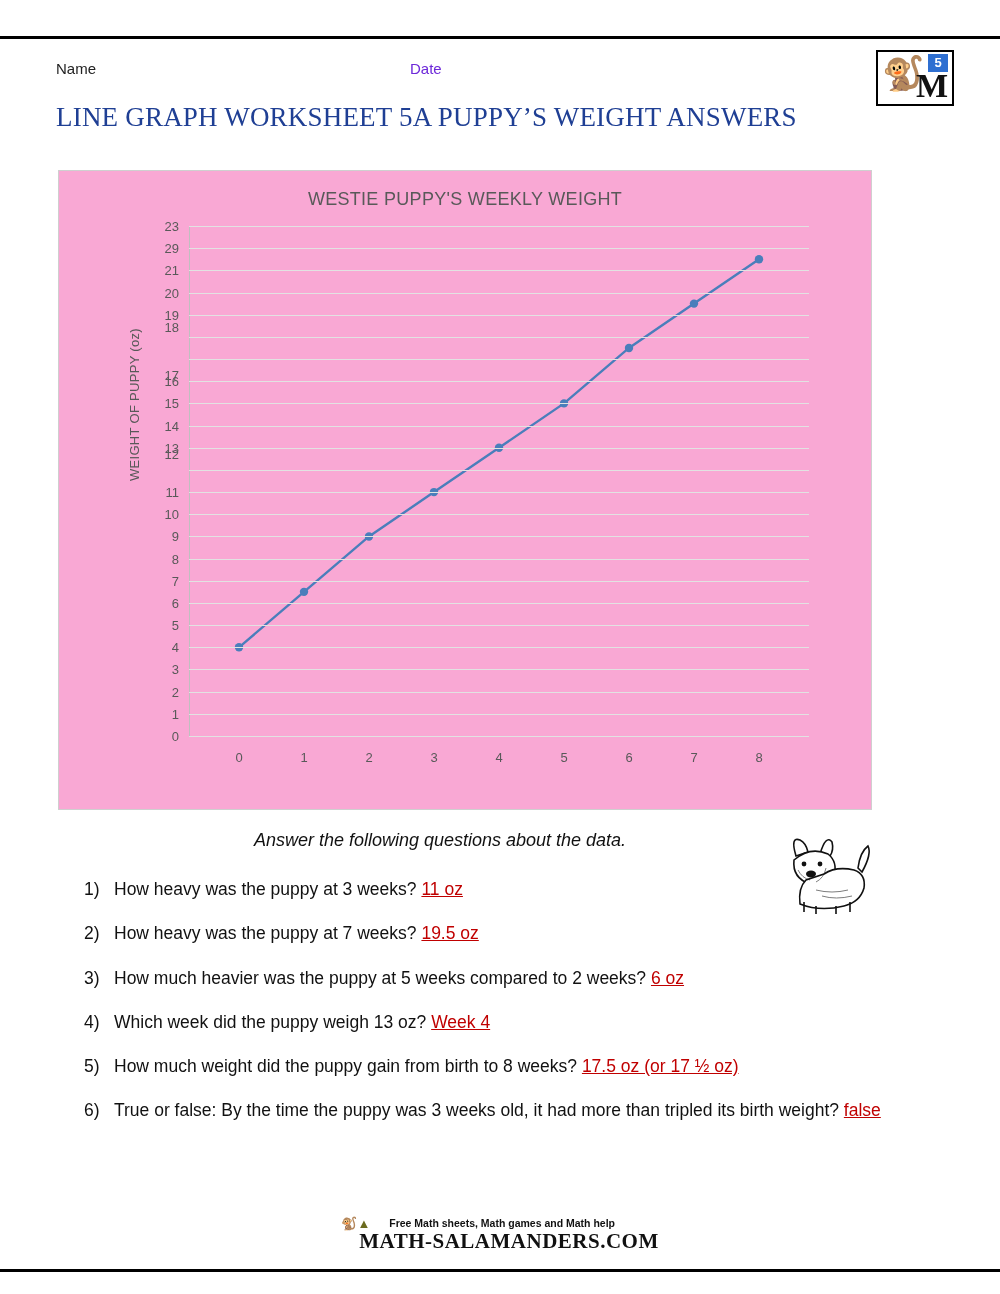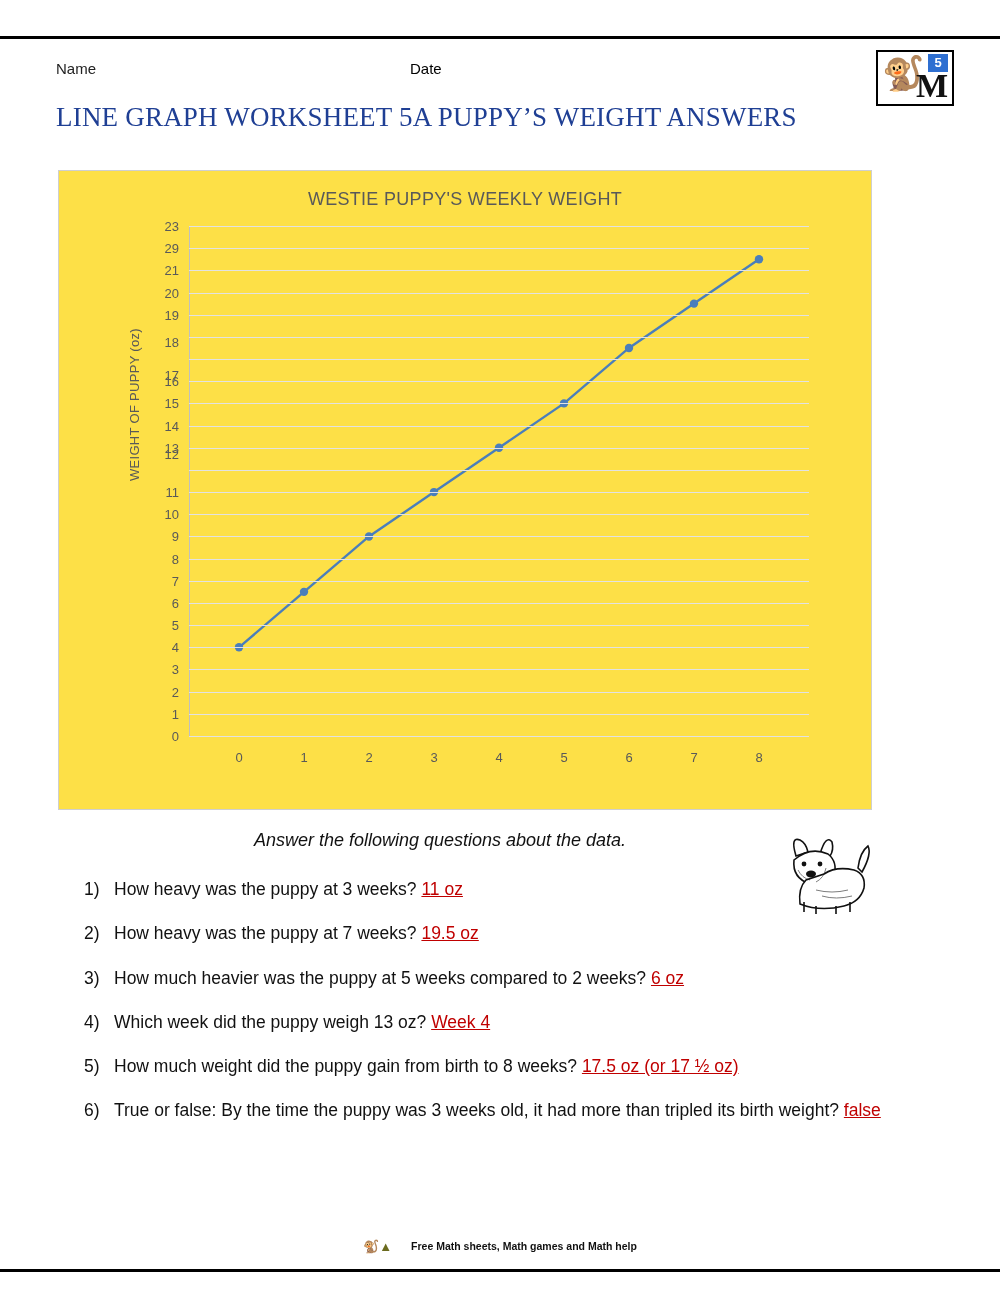--- a/index.html
+++ b/index.html
@@ -35,21 +35,21 @@
   .name-label {
     position: absolute;
     left: 0; top: 8px;
     font-size: 15px;
     color: #222;
   }
   .date-label {
     position: absolute;
     left: 354px; top: 8px;
     font-size: 15px;
-    color: #000000;
+    color: #6d28d9;
   }
   .logo-box {
     position: absolute;
     right: 0; top: -2px;
     width: 78px; height: 56px;
     border: 2px solid #000;
     background: #fff;
   }
   .logo-inner {
     position: relative;
@@ -92,21 +92,21 @@
     letter-spacing: 0.2px;
   }
   
   .chart-panel {
     position: absolute;
     left: 58px;
     top: 170px;
     width: 814px;
     height: 640px;
     border: 1px solid #cfcfcf;
-    background: #fde047;
+    background: #f9a8d4;
   }
   .chart-title {
     position: absolute;
     top: 18px;
     width: 100%;
     text-align: center;
     font-size: 18px;
     color: #595959;
     letter-spacing: 0.3px;
   }
@@ -315,21 +315,21 @@
       <div class="ytick" style="top: 221.739px;">13</div>
       <div class="gridline" style="top: 199.565px;"></div>
       <div class="ytick" style="top: 199.565px;">14</div>
       <div class="gridline" style="top: 177.391px;"></div>
       <div class="ytick" style="top: 177.391px;">15</div>
       <div class="gridline" style="top: 155.217px;"></div>
       <div class="ytick" style="top: 155.217px;">16</div>
       <div class="gridline" style="top: 133.043px;"></div>
       <div class="ytick" style="top: 149px;">17</div>
       <div class="gridline" style="top: 110.87px;"></div>
-      <div class="ytick" style="top: 116px;">18</div>
+      <div class="ytick" style="top: 101px;">18</div>
       <div class="gridline" style="top: 88.6957px;"></div>
       <div class="ytick" style="top: 88.6957px; margin-left: 7px;">19</div>
       <div class="gridline" style="top: 66.5217px;"></div>
       <div class="ytick" style="top: 66.5217px; margin-left: 40px;">20</div>
       <div class="gridline" style="top: 44.3478px;"></div>
       <div class="ytick" style="top: 44.3478px;">21</div>
       <div class="gridline" style="top: 22.1739px;"></div>
       <div class="ytick" style="top: 22.1739px;">29</div>
       <div class="gridline" style="top: 0px;"></div>
       <div class="ytick" style="top: 0px;">23</div>
@@ -395,16 +395,17 @@
     <div class="q">
       <span class="q-num">6)</span>
       <span class="q-text">True or false: By the time the puppy was 3 weeks old, it had more than tripled its birth weight? <span class="ans">false</span></span>
     </div>
   </div>
 
 <div class="footer">
   <div class="footer-inner">
     <div class="footer-logo">🐒▲</div>
     <div class="footer-tag">Free Math sheets, Math games and Math help</div>
+    <div class="footer-url">MATH-SALAMANDERS.COM</div>
   </div>
 </div>
 
 <div class="bottom-rule"></div>
 
 </body></html>

